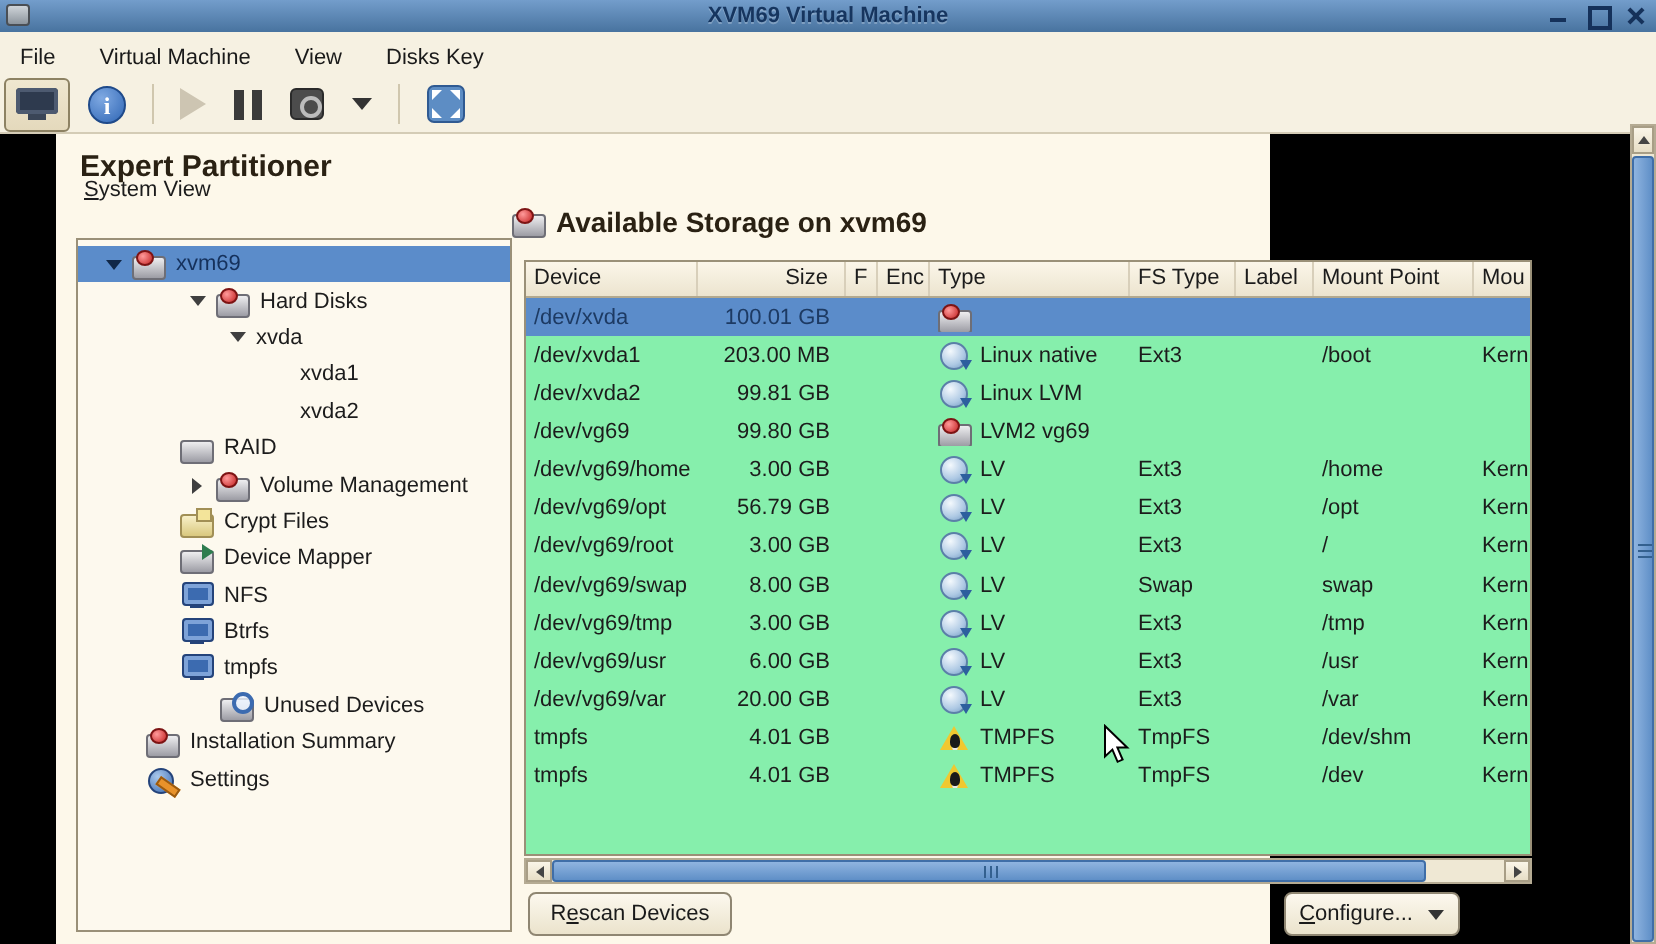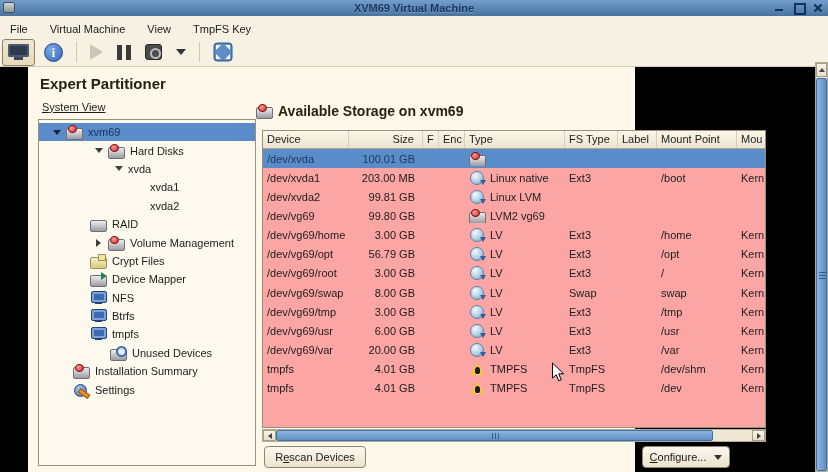--- a/index.html
+++ b/index.html
@@ -44,21 +44,21 @@
   .i-shutdown{width:17px;height:16px;border-radius:3px;background:#4c4c4c;border:1px solid #2a2a2a;position:relative;}
   .i-shutdown::before{content:"";position:absolute;left:4px;top:3px;width:7px;height:7px;border:2px solid #bcbcbc;border-radius:50%;}
   .i-chevron{width:0;height:0;border-left:5px solid transparent;border-right:5px solid transparent;border-top:6px solid #333;}
   .i-fullscreen{width:20px;height:20px;}
 
   
   .display{position:absolute;left:0;top:67px;width:828px;height:405px;background:#000;}
   .guest{position:absolute;left:28px;top:67px;width:607px;height:405px;background:#fdf8ea;color:#1c1c1c;}
 
   .h1{position:absolute;left:12px;top:8px;font-size:15px;font-weight:bold;color:#2a2113;}
-  .sysview-label{position:absolute;left:14px;top:34px;font-size:11px;text-decoration:underline;}
+  .sysview-label{position:absolute;left:14px;top:22px;font-size:11px;}
   .u{text-decoration:underline;}
 
   
   .treebox{position:absolute;left:10px;top:52px;width:218px;height:347px;
     border:1px solid #9a9078;background:#fdf9ee;padding-top:3px;overflow:hidden;}
   .trow{height:18.4px;display:flex;align-items:center;font-size:11px;white-space:nowrap;}
   .trow.selected{background:#5b8cca;color:#15315c;}
   .t-ind{flex:none;height:1px;}
   .t-arrow{flex:none;width:0;margin-right:4px;}
   .t-arrow.down{width:11px;}
@@ -102,21 +102,21 @@
     border-left:7px solid transparent;border-right:7px solid transparent;border-bottom:12px solid #f0c830;}
   .ic.tux::after{content:"";position:absolute;left:6px;top:5px;width:5px;height:7px;background:#1a1a1a;
     border-radius:50% 50% 40% 40%;box-shadow:0 2px 0 -1px #e8e8e8;}
 
   
   .h2{position:absolute;left:228px;top:36px;display:flex;align-items:center;gap:5px;
     font-size:14px;font-weight:bold;color:#2a2113;}
   .h2 .ic{margin-right:0;}
 
   .table{position:absolute;left:234px;top:63px;width:504px;height:298px;
-    border:1px solid #9a9078;background:#fca5a5;overflow:hidden;}
+    border:1px solid #9a9078;background:#86efac;overflow:hidden;}
   .thead{display:flex;height:18px;border-bottom:1px solid #b3a98f;
     background:linear-gradient(#fbf6e9,#ece4cf);}
   .hc{font-size:11px;line-height:17px;padding-left:4px;border-right:1px solid #d8cfba;
     overflow:hidden;white-space:nowrap;flex:none;}
   .row{display:flex;height:19.15px;align-items:center;}
   .row.selected{background:#5b8cca;color:#1d3a63;}
   .bc{font-size:11px;flex:none;overflow:hidden;white-space:nowrap;padding-left:4px;}
   .col-dev{width:86px;} .col-size{width:74px;text-align:right;padding-right:8px;}
   .col-f{width:16px;} .col-enc{width:26px;} .col-type{width:100px;display:flex;align-items:center;}
   .col-fs{width:53px;} .col-label{width:39px;} .col-mount{width:80px;} .col-mby{width:28px;border-right:none;}
@@ -166,21 +166,21 @@
       <span class="wbtn max"></span>
       <span class="wbtn close"></span>
     </span>
   </div>
 
   <div class="menubar">
 
   <span class="menu-item">File</span>
       <span class="menu-item">Virtual Machine</span>
       <span class="menu-item">View</span>
-      <span class="menu-item">TmpFS Key</span>
+      <span class="menu-item">Disks Key</span>
     </div>
 
   <div class="toolbar">
     <span class="tbtn pressed">
       <span class="i-monitor"></span>
     </span>
     <span class="tbtn">
       <span class="i-info">i</span>
     </span>
     <span class="tb-sep"></span>

